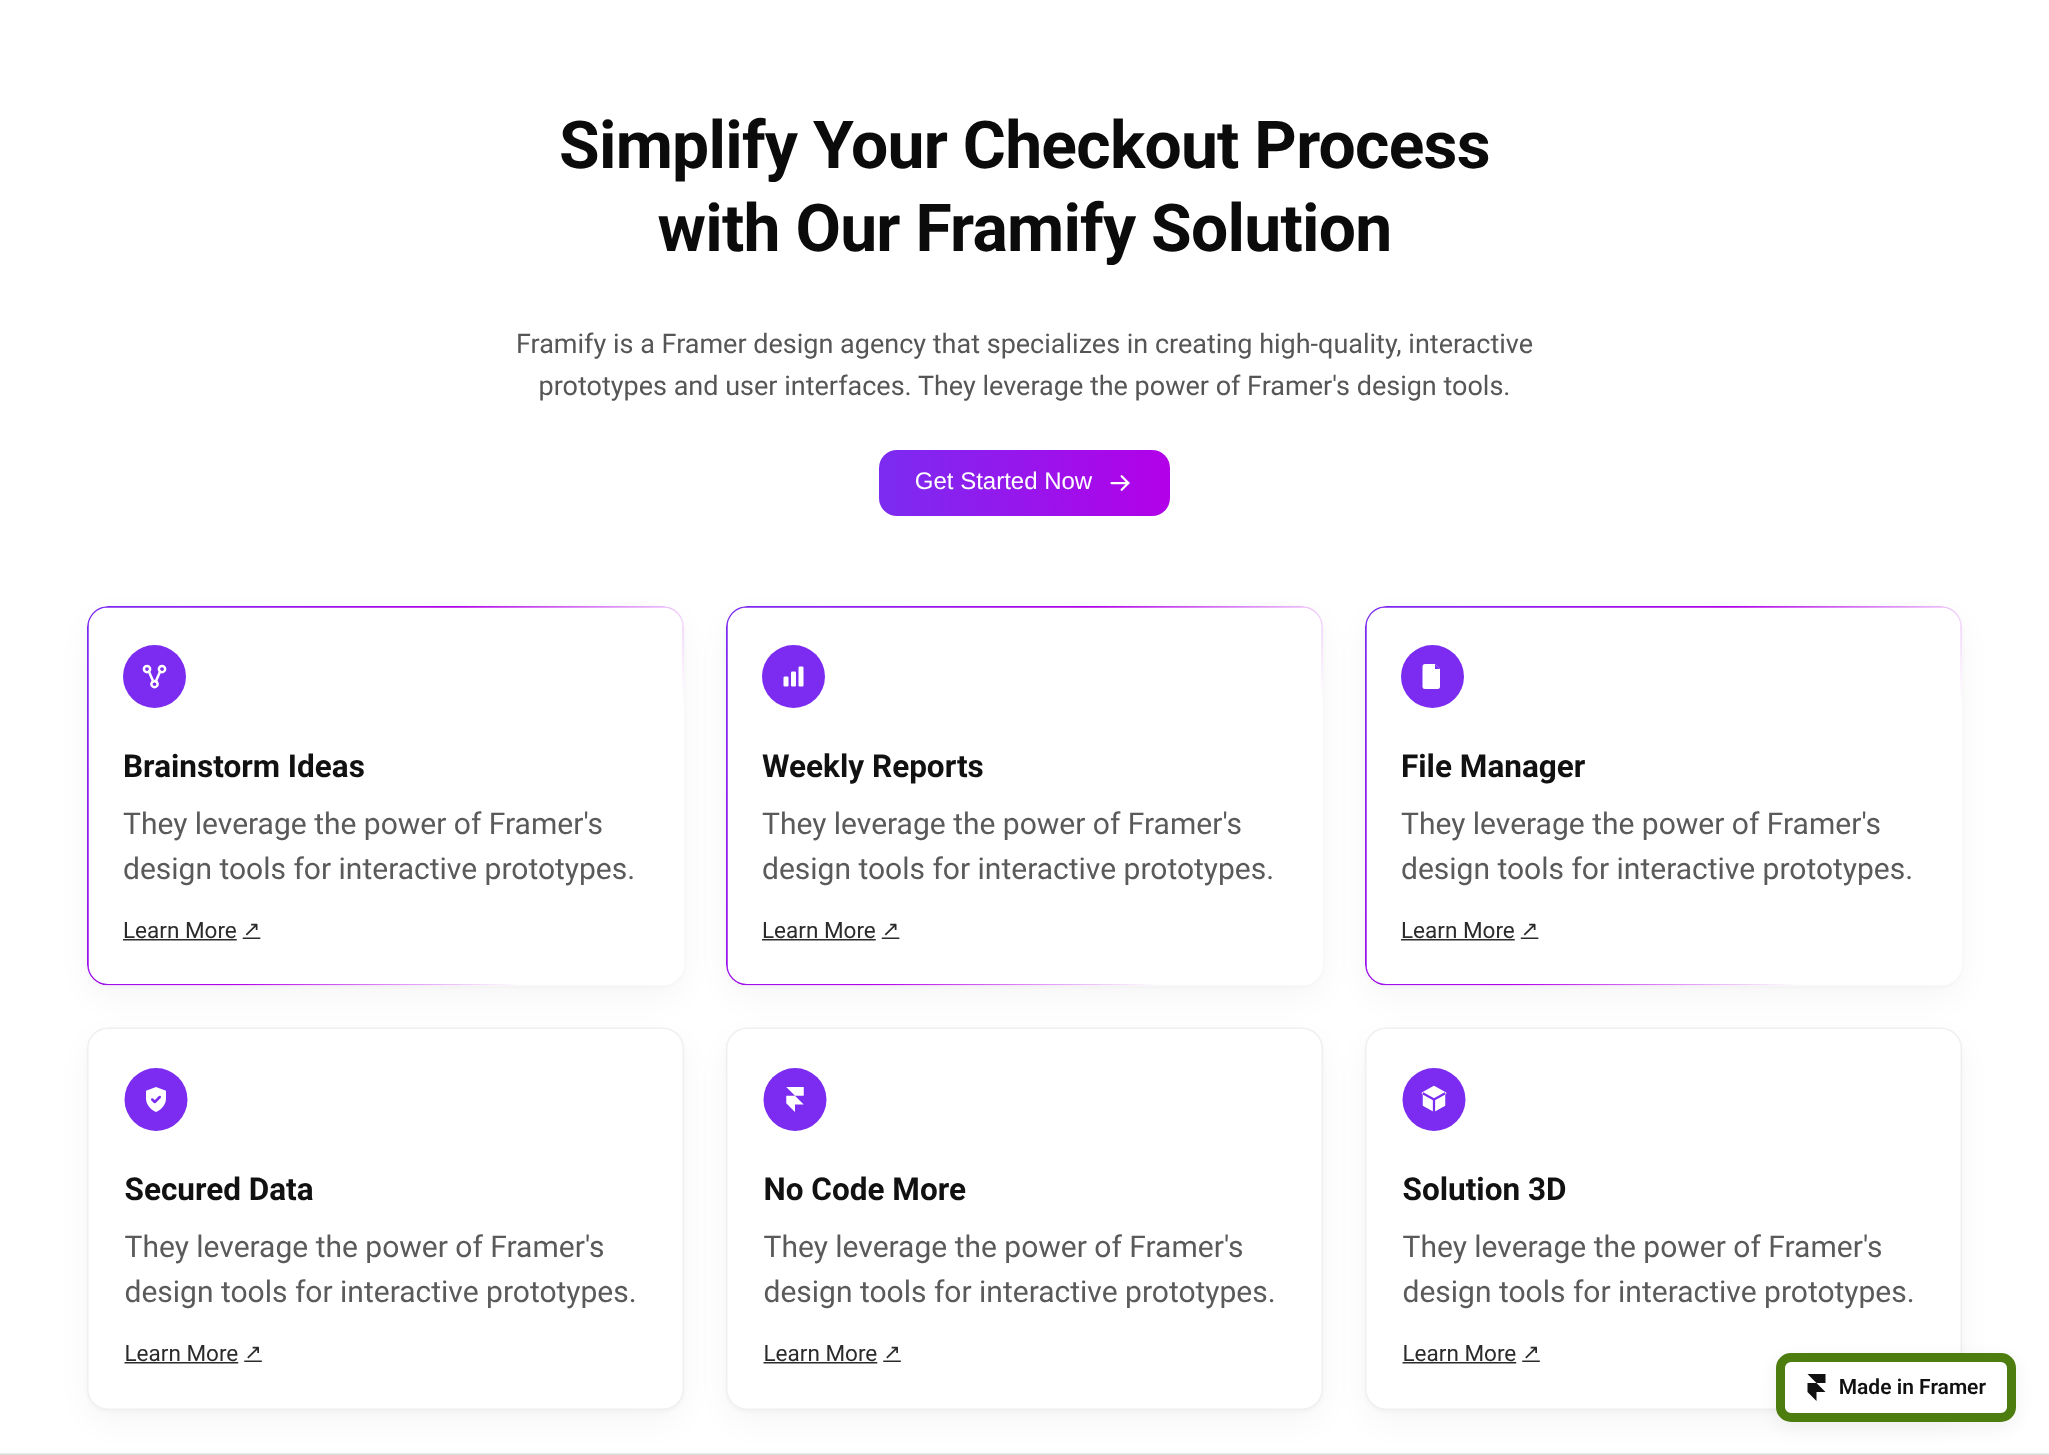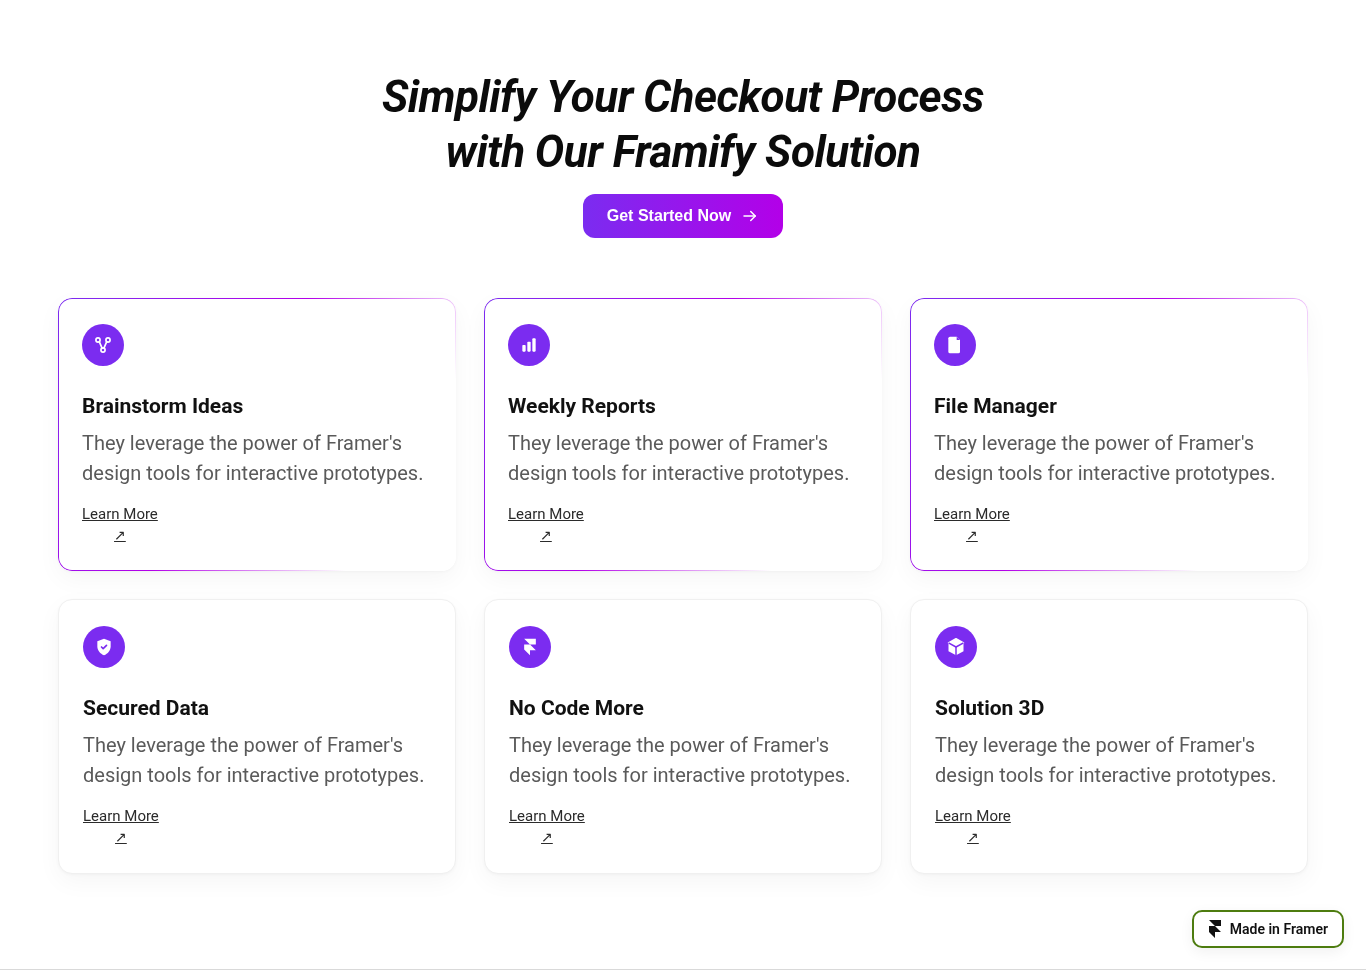--- a/index.html
+++ b/index.html
@@ -20,38 +20,37 @@
     text-align: center;
     max-width: 880px;
     margin: 0 auto 60px auto;
   }
   .hero h1 {
     font-size: 44px;
     font-weight: 700;
     line-height: 1.25;
     letter-spacing: -0.5px;
     color: #0b0b0b;
-    margin-bottom: 14px;
-    font-style: italic;
+    margin-bottom: 36px;
   }
   .hero p.sub {
     font-size: 18px;
     line-height: 1.55;
     color: #565656;
     max-width: 720px;
     margin: 0 auto 28px auto;
   }
   .cta {
     display: inline-flex;
     align-items: center;
     gap: 10px;
     background: linear-gradient(90deg, #7B2CF0 0%, #B300E8 100%);
     color: #ffffff;
     font-size: 16px;
-    font-weight: 700;
+    font-weight: 400;
     padding: 13px 24px;
     border: none;
     border-radius: 12px;
     cursor: pointer;
   }
   .cta svg { display: block; }
   .grid {
     display: grid;
     grid-template-columns: repeat(3, 1fr);
     column-gap: 28px;
@@ -107,29 +106,28 @@
     margin-bottom: 16px;
   }
   .learn {
     display: inline-flex;
     align-items: center;
     gap: 4px;
     font-size: 15px;
     color: #2b2b2b;
     text-decoration: underline;
     cursor: pointer;
-    flex-direction: column;
   }
   .learn .arr { font-size: 14px; }
   .framer-badge {
     position: absolute;
     right: 22px;
     bottom: 22px;
     background: #ffffff;
-    border: 2px solid #4d7c0f;
+    border: 6px solid #4d7c0f;
     border-radius: 10px;
     padding: 8px 14px;
     display: flex;
     align-items: center;
     gap: 8px;
     font-size: 14px;
     font-weight: 600;
     color: #111;
     box-shadow: 0 4px 14px rgba(0,0,0,0.06);
     cursor: pointer;
@@ -145,20 +143,21 @@
 </head>
 <body>
 
 <div class="page">
 
   <div class="hero">
     <h1>
       <span>Simplify Your Checkout Process</span><br>
       <span>with Our Framify Solution</span>
     </h1>
+    <p class="sub">Framify is a Framer design agency that specializes in creating high-quality, interactive prototypes and user interfaces. They leverage the power of Framer's design tools.</p>
     <button class="cta">
       <span>Get Started Now</span>
       <svg width="18" height="18" viewBox="0 0 24 24" fill="none" stroke="#ffffff" stroke-width="2" stroke-linecap="round" stroke-linejoin="round">
           <line x1="4" y1="12" x2="19" y2="12"></line>
           <polyline points="13 6 19 12 13 18"></polyline>
         </svg>
     </button>
   </div>
 
   <div class="grid">

